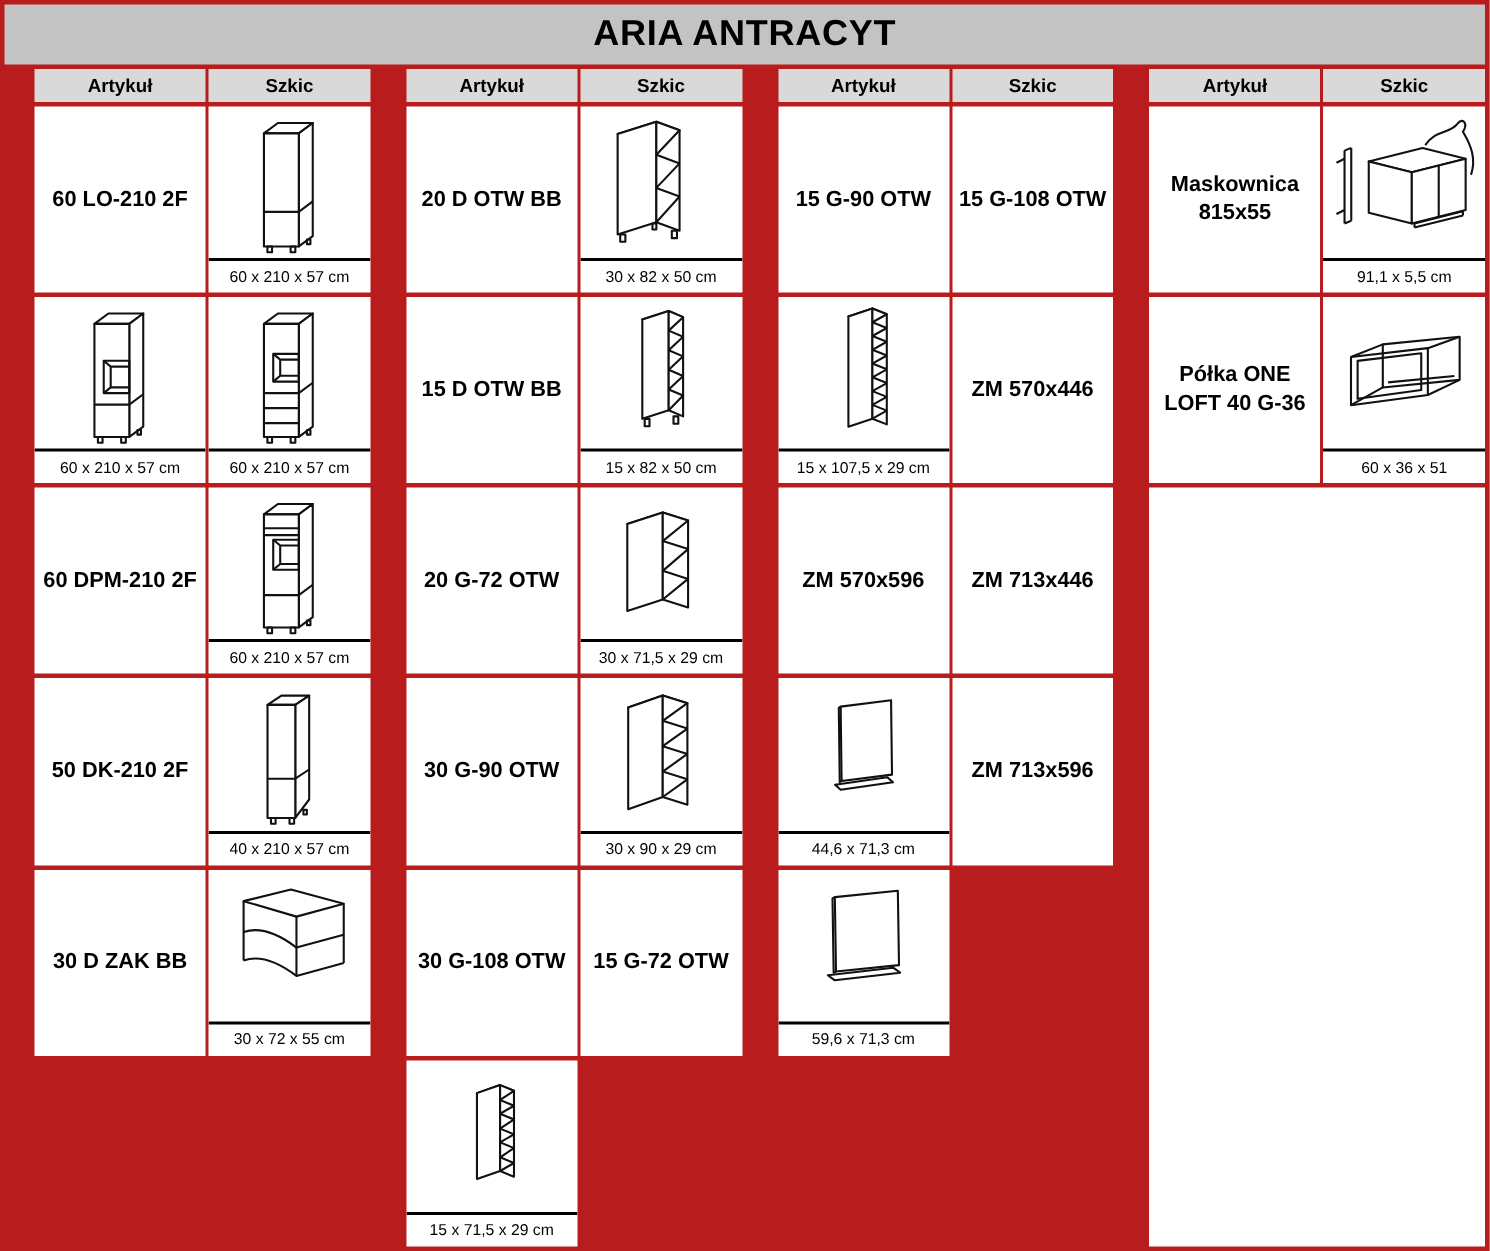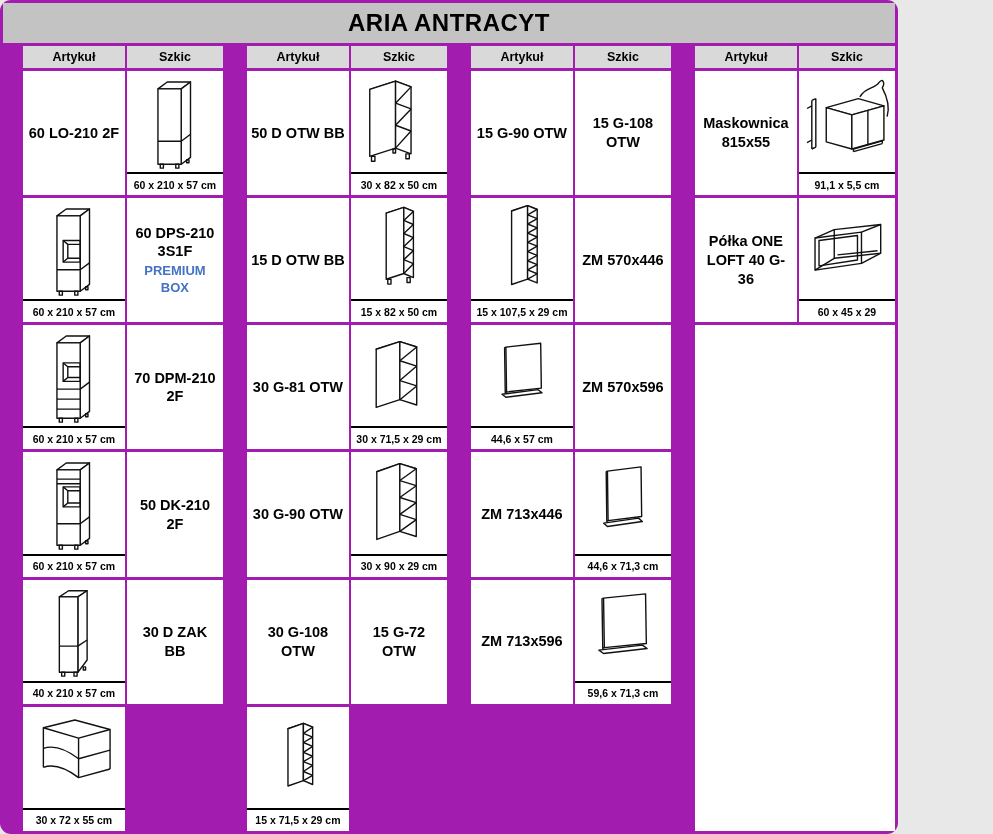--- a/index.html
+++ b/index.html
@@ -1,29 +1,29 @@
 <!DOCTYPE html>
 <html><head>
 <meta charset="utf-8">
 <style>
   html,body{margin:0;padding:0;background:#e8e8e8;font-family:"Liberation Sans",sans-serif;}
-  .board{width:898px;height:834px;box-sizing:border-box;background:#a21caf;padding:3px;display:flex;flex-direction:column;border-radius:11px;}
+  .board{width:993px;height:834px;box-sizing:border-box;background:#b91c1c;padding:3px;display:flex;flex-direction:column;}
   .title-bar{height:40px;flex:none;background:#c3c3c3;display:flex;align-items:center;justify-content:center;
              font-size:24px;font-weight:700;color:#000;letter-spacing:.5px;margin-bottom:3px;}
   .grid{flex:1;min-height:0;display:grid;grid-template-columns:repeat(4,1fr);column-gap:4px;}
   .pair{display:grid;grid-template-columns:1.06fr 1fr;grid-template-rows:22px repeat(6,1fr);gap:3px 2px;min-height:0;padding-left:20px;}
   .hcell{background:#d9d9d9;display:flex;align-items:center;justify-content:center;
          font-size:12.5px;font-weight:700;color:#000;}
   .cell{background:#fff;display:flex;align-items:center;justify-content:center;overflow:hidden;}
   .art{flex-direction:column;text-align:center;font-weight:700;font-size:14.5px;line-height:1.3;padding:4px;color:#000;}
   .premium{color:#4472c4;font-size:13px;margin-top:2px;font-weight:700;}
   .szk{flex-direction:column;align-items:stretch;padding:0;}
   .sk-area{flex:1;min-height:0;display:flex;align-items:center;justify-content:center;}
   .dim{flex:none;height:21px;border-top:2px solid #000;display:flex;align-items:center;justify-content:center;
-       font-size:10.5px;color:#000;font-weight:bold;}
+       font-size:10.5px;color:#000;}
   .merged{grid-column:1/3;grid-row:4/8;}
   svg.sk{display:block;}
   .sk-tall{width:62px;height:100px}   .sk-talln{width:54px;height:100px}
   .sk-zak{width:102px;height:86px}    .sk-base30{width:86px;height:98px}
   .sk-base15{width:64px;height:98px}  .sk-w72{width:76px;height:84px}
   .sk-w90{width:74px;height:92px}     .sk-w108{width:72px;height:100px}
   .sk-l72{width:54px;height:84px}     .sk-l90{width:56px;height:94px}
   .sk-l108{width:56px;height:101px}   .sk-zmA{width:58px;height:76px}
   .sk-zmB{width:74px;height:74px}     .sk-zmC{width:56px;height:84px}
   .sk-zmD{width:70px;height:84px}     .sk-mask{width:112px;height:90px}
@@ -180,35 +180,31 @@
 
       <div class="cell szk">
         <div class="sk-area">
             <svg class="sk sk-tall" viewBox="0 0 80 130" preserveAspectRatio="none">
               <use href="#sym-talldp"></use>
             </svg>
           </div>
         <div class="dim">60 x 210 x 57 cm</div>
       </div>
 
-      <div class="cell art">
-        <div>60 DPS-210 3S1F</div>
-        <div class="premium">PREMIUM BOX</div>
-      </div>
       <div class="cell szk">
         <div class="sk-area">
             <svg class="sk sk-tall" viewBox="0 0 80 130" preserveAspectRatio="none">
               <use href="#sym-talldps"></use>
             </svg>
           </div>
         <div class="dim">60 x 210 x 57 cm</div>
       </div>
 
       <div class="cell art">
-        <div>70 DPM-210 2F</div>
+        <div>60 DPM-210 2F</div>
       </div>
       <div class="cell szk">
         <div class="sk-area">
             <svg class="sk sk-tall" viewBox="0 0 80 130" preserveAspectRatio="none">
               <use href="#sym-talldpm"></use>
             </svg>
           </div>
         <div class="dim">60 x 210 x 57 cm</div>
       </div>
 
@@ -235,21 +231,21 @@
           </div>
         <div class="dim">30 x 72 x 55 cm</div>
       </div>
     </section>
 
     <section class="pair">
       <div class="hcell">Artykuł</div>
       <div class="hcell">Szkic</div>
 
       <div class="cell art">
-        <div>50 D OTW BB</div>
+        <div>20 D OTW BB</div>
       </div>
       <div class="cell szk">
         <div class="sk-area">
             <svg class="sk sk-base30" viewBox="0 0 100 120" preserveAspectRatio="none">
               <use href="#sym-base30"></use>
             </svg>
           </div>
         <div class="dim">30 x 82 x 50 cm</div>
       </div>
 
@@ -259,21 +255,21 @@
       <div class="cell szk">
         <div class="sk-area">
             <svg class="sk sk-base15" viewBox="0 0 80 120" preserveAspectRatio="none">
               <use href="#sym-base15"></use>
             </svg>
           </div>
         <div class="dim">15 x 82 x 50 cm</div>
       </div>
 
       <div class="cell art">
-        <div>30 G-81 OTW</div>
+        <div>20 G-72 OTW</div>
       </div>
       <div class="cell szk">
         <div class="sk-area">
             <svg class="sk sk-w72" viewBox="0 0 90 110" preserveAspectRatio="none">
               <use href="#sym-wall30"></use>
             </svg>
           </div>
         <div class="dim">30 x 71,5 x 29 cm</div>
       </div>
 
@@ -322,28 +318,20 @@
             <svg class="sk sk-l108" viewBox="0 0 70 132" preserveAspectRatio="none">
               <use href="#sym-ladder15t"></use>
             </svg>
           </div>
         <div class="dim">15 x 107,5 x 29 cm</div>
       </div>
 
       <div class="cell art">
         <div>ZM 570x446</div>
       </div>
-      <div class="cell szk">
-        <div class="sk-area">
-            <svg class="sk sk-zmA" viewBox="0 0 90 100" preserveAspectRatio="none">
-              <use href="#sym-zm"></use>
-            </svg>
-          </div>
-        <div class="dim">44,6 x 57 cm</div>
-      </div>
 
       <div class="cell art">
         <div>ZM 570x596</div>
       </div>
 
       <div class="cell art">
         <div>ZM 713x446</div>
       </div>
       <div class="cell szk">
         <div class="sk-area">
@@ -385,20 +373,20 @@
 
       <div class="cell art">
         <div>Półka ONE LOFT 40 G-36</div>
       </div>
       <div class="cell szk">
         <div class="sk-area">
             <svg class="sk sk-loft" viewBox="0 0 120 90" preserveAspectRatio="none">
               <use href="#sym-loft"></use>
             </svg>
           </div>
-        <div class="dim">60 x 45 x 29</div>
+        <div class="dim">60 x 36 x 51</div>
       </div>
 
       <div class="cell merged"></div>
     </section>
 
   </div>
 </div>
 
 </body></html>

